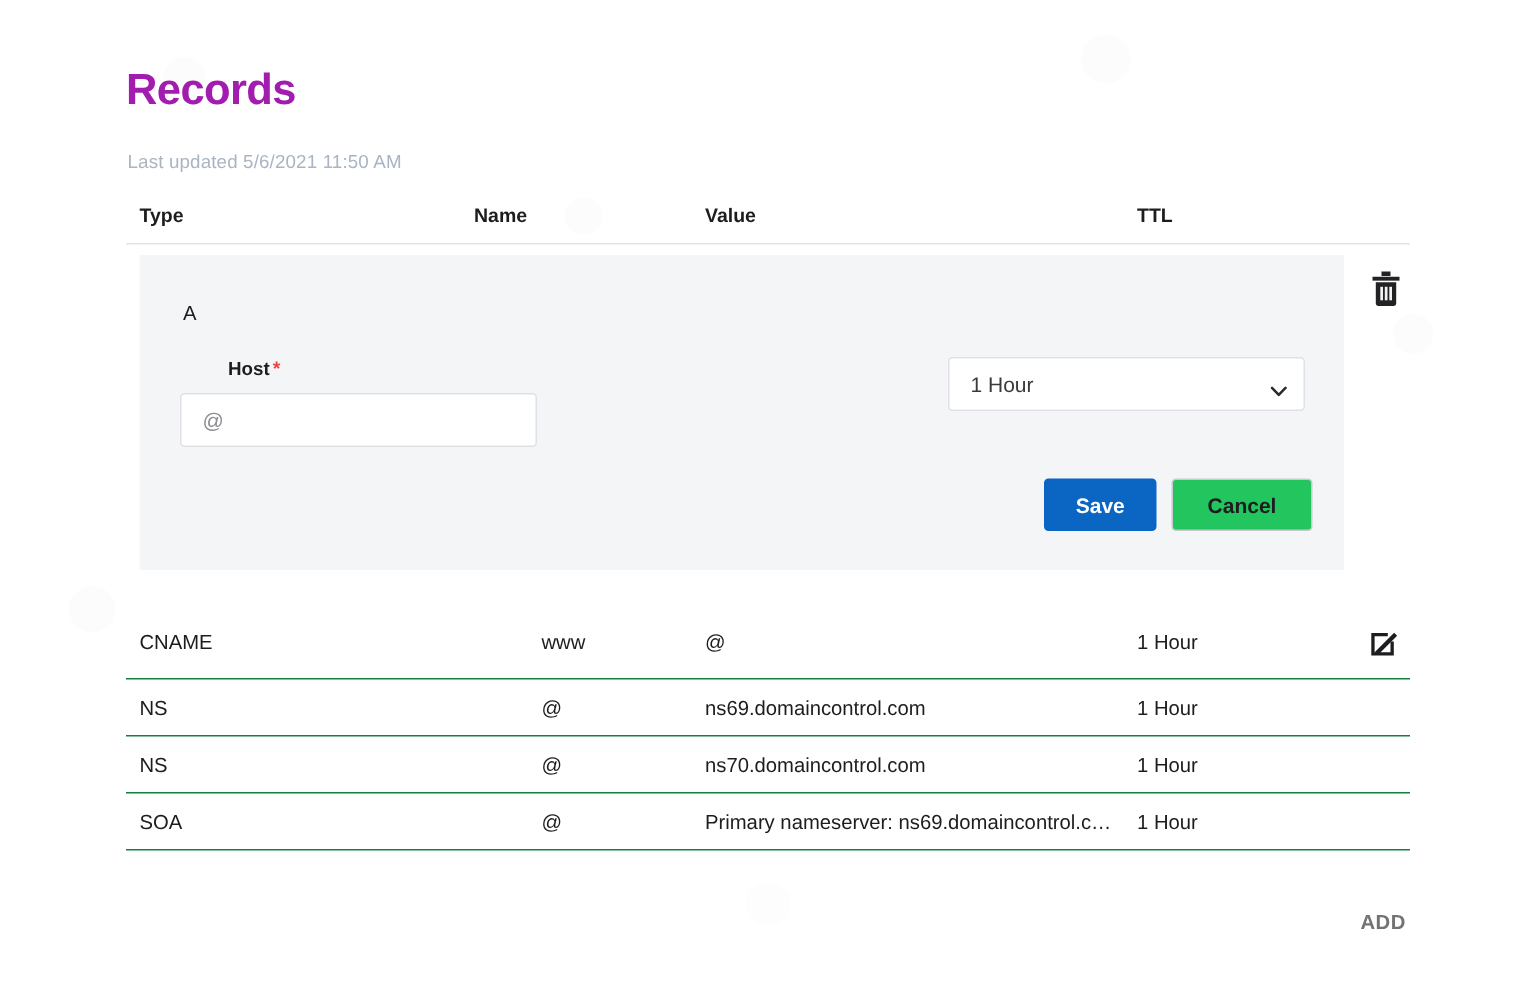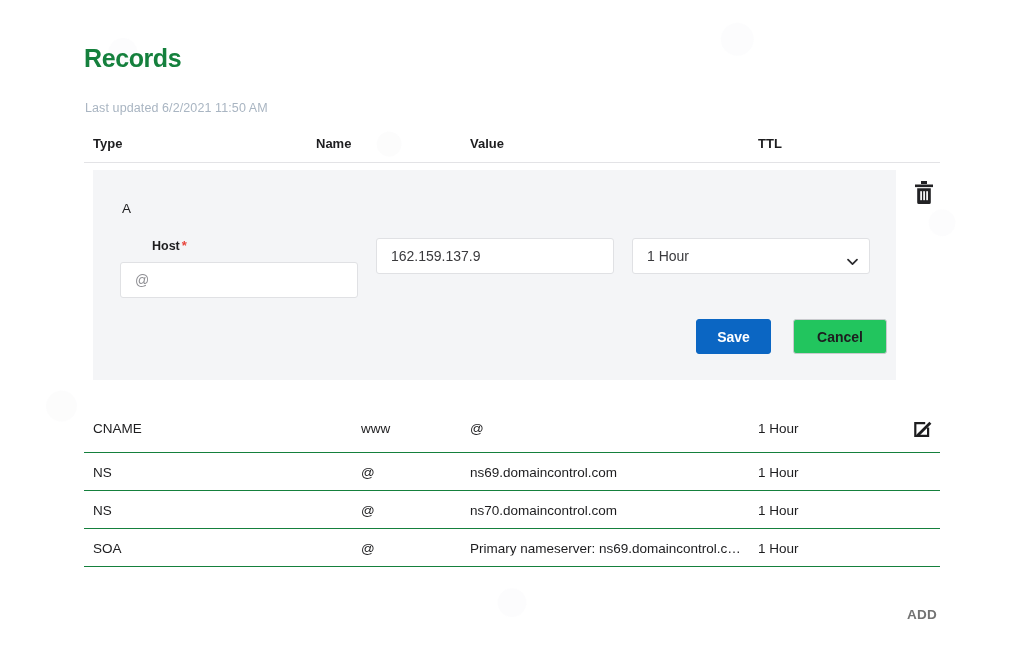--- a/index.html
+++ b/index.html
@@ -31,24 +31,24 @@
   .page {
     position: absolute;
     left: 0; top: 0;
     width: 1024px;
     height: 655px;
   }
   .page-title {
     position: absolute;
     left: 84px;
     top: 44px;
-    font-size: 25px;
+    font-size: 29px;
     font-weight: 700;
     letter-spacing: -0.4px;
-    color: #15803d;
+    color: #a21caf;
   }
   .last-updated {
     position: absolute;
     left: 85px;
     top: 101px;
     font-size: 12.5px;
     color: #a9b5c2;
     letter-spacing: 0.1px;
   }
 
@@ -146,21 +146,21 @@
     right: 12px;
     top: 14px;
     pointer-events: none;
   }
 
   .btn-row {
     position: absolute;
     left: 696px;
     top: 319px;
     display: flex;
-    gap: 22px;
+    gap: 10px;
   }
   .btn {
     box-sizing: border-box;
     height: 35px;
     min-width: 75px;
     border-radius: 3px;
     font-family: "Liberation Sans", sans-serif;
     font-size: 14px;
     font-weight: 700;
     cursor: pointer;
@@ -227,21 +227,21 @@
   }
 </style>
 </head>
 <body>
 
 <div class="watermark"></div>
 
 <div class="page">
 
   <div class="page-title">Records</div>
-  <div class="last-updated">Last updated 6/2/2021 11:50 AM</div>
+  <div class="last-updated">Last updated 5/6/2021 11:50 AM</div>
 
   <div class="table-head">
     <div class="th th-type">Type</div>
     <div class="th th-name">Name</div>
     <div class="th th-value">Value</div>
     <div class="th th-ttl">TTL</div>
   </div>
 
   <div class="edit-panel">
     <div class="panel-type">A</div>
@@ -259,21 +259,20 @@
   </div>
 
   <div class="field field-host">
     <span class="field-label">
       <span>Host</span><span class="req">*</span>
     </span>
     <input class="control" type="text" placeholder="@" style="">
   </div>
 
   <div class="field field-points">
-    <input class="control" type="text" placeholder="162.159.137.9" value="162.159.137.9" style="">
   </div>
 
   <div class="field field-ttl">
     <div class="select-wrap">
       <select class="control"><option>1/2 Hour</option><option selected="">1 Hour</option><option>12 Hours</option><option>1 Day</option><option>Custom</option></select>
       <span class="chevron">
         <svg width="11" height="8" viewBox="0 0 11 8" aria-hidden="true">
           <path d="M1 1.6 L5.5 6.2 L10 1.6" stroke="#2b2b2e" stroke-width="1.7" fill="none" stroke-linecap="round" stroke-linejoin="round"></path>
         </svg>
       </span>

